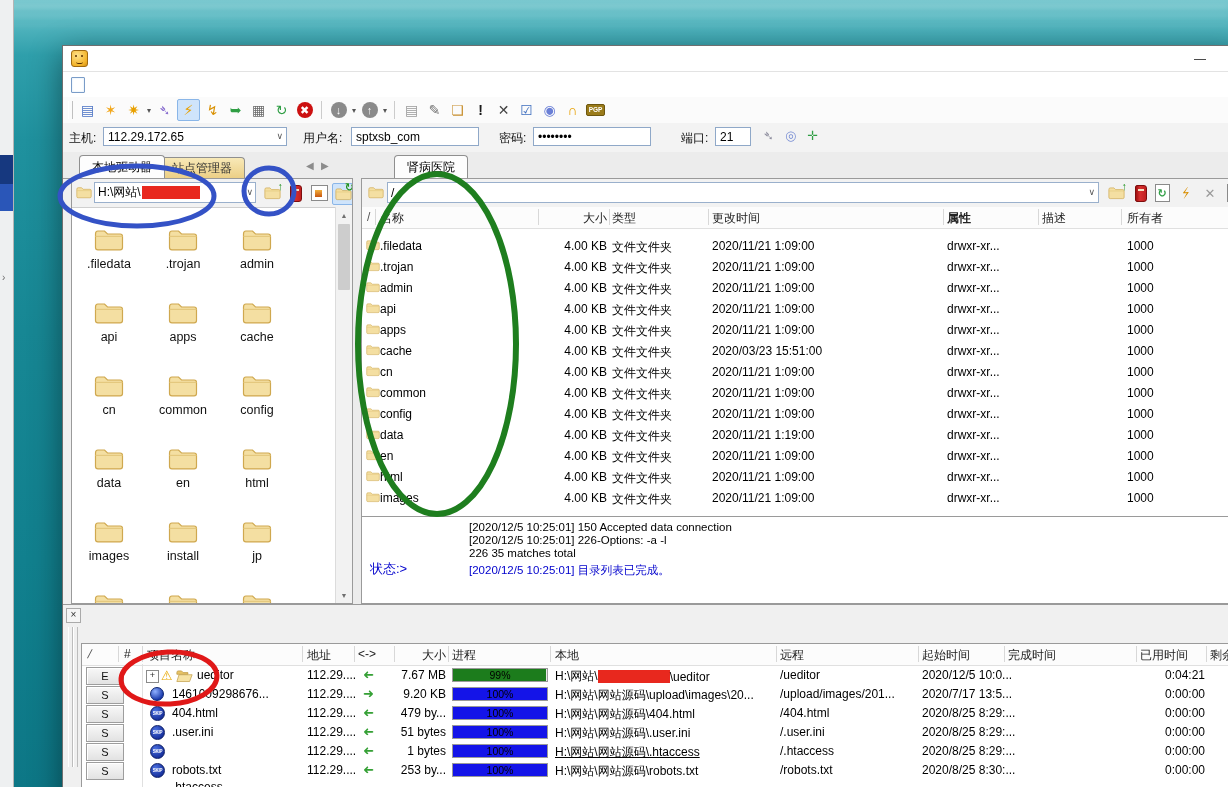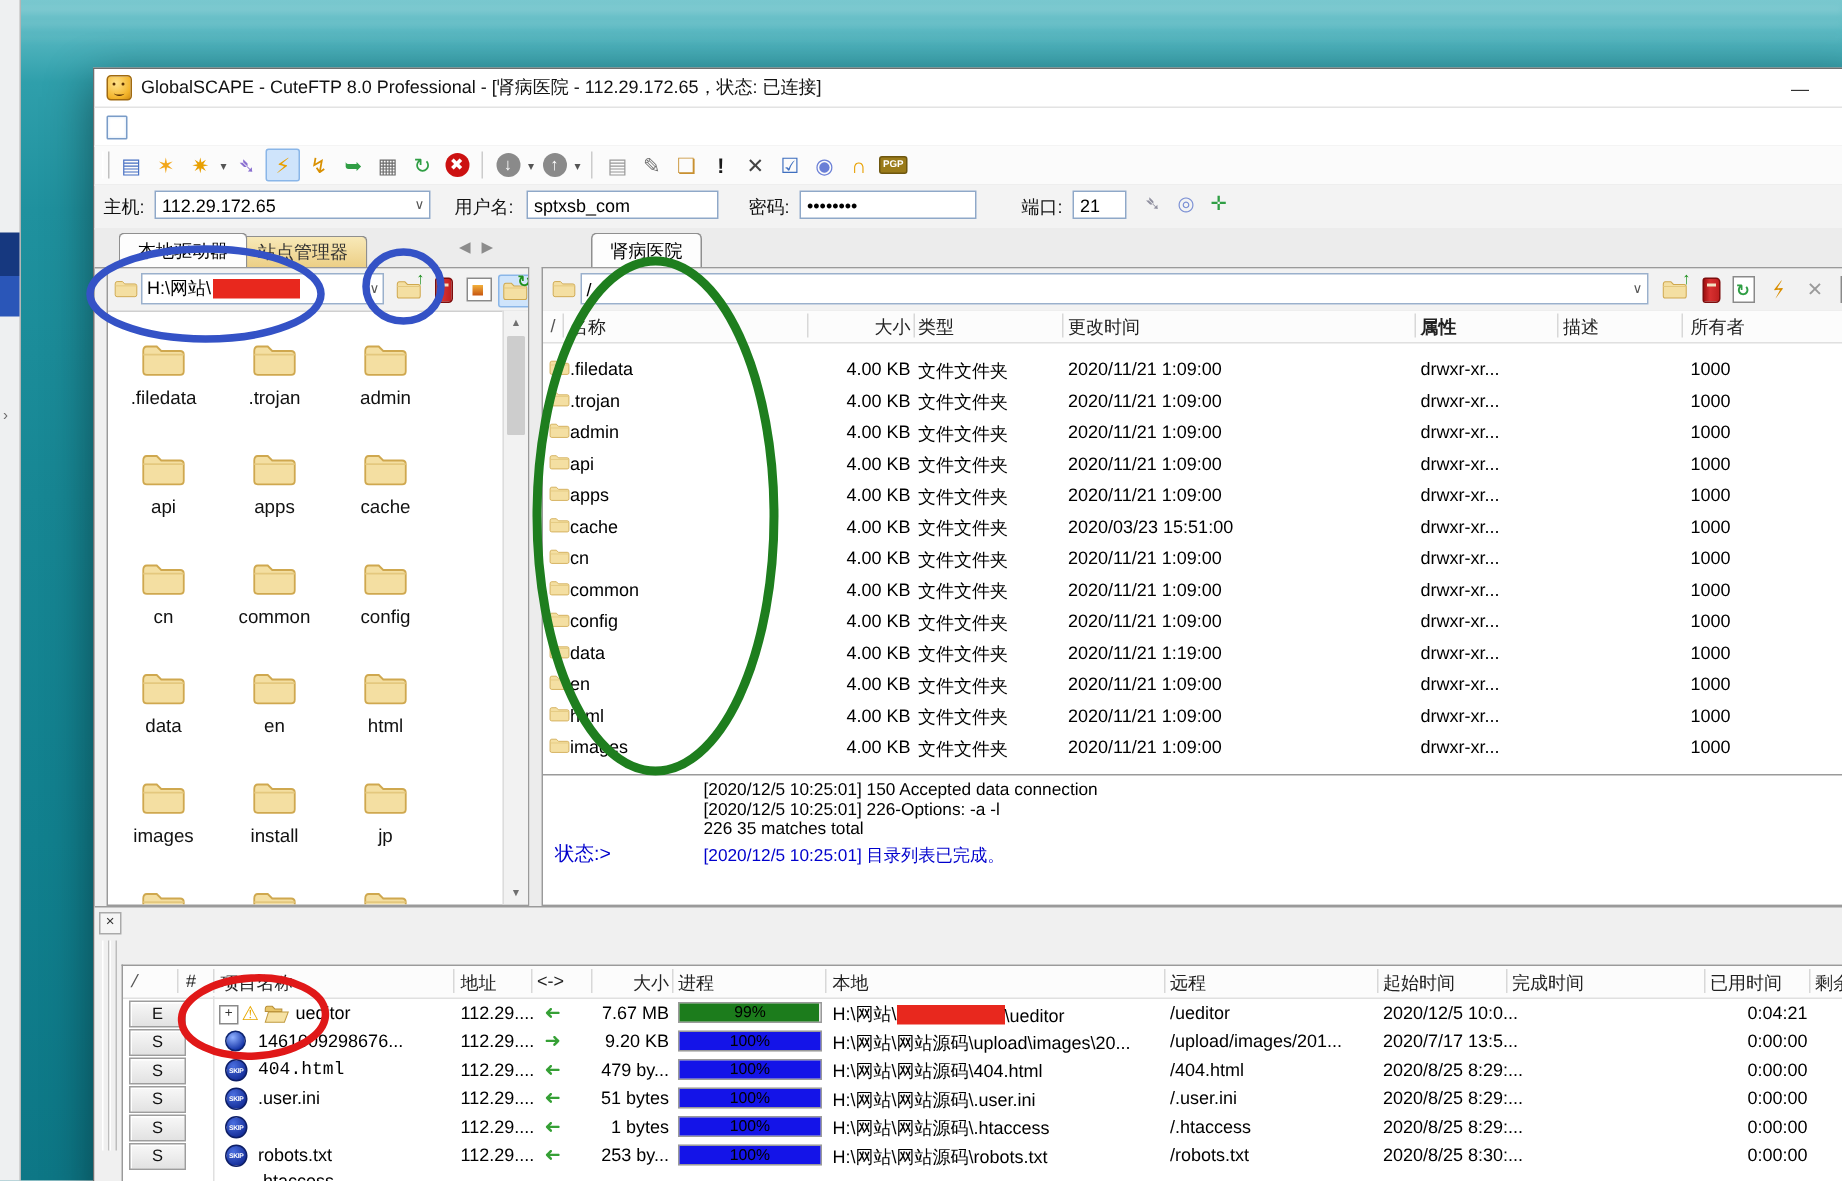--- a/index.html
+++ b/index.html
@@ -129,21 +129,20 @@
     <div class="bg-navy"></div>
     <div class="bg-blue"></div>
     <div class="bg-arrow">›</div>
   </div>
 </div>
 
 <div id="win">
 
   <div id="titlebar">
     <div id="appicon"></div>
-    <span id="title-text">GlobalSCAPE - CuteFTP 8.0 Professional - [肾病医院 - 112.29.172.65，状态: 已连接]</span>
     <div class="caption-btn" style="right:26px;">—</div>
     <div class="caption-btn" style="right:-12px;"></div>
   </div>
 
   <div id="menubar">
     <span class="menu-page-icon"></span>
   </div>
 
   <div id="toolbar">
     <span class="tb-grip"></span>
@@ -601,21 +600,21 @@
             </span>
             <span class="qcell" style="left: 698px;">/upload/images/201...</span>
             <span class="qcell" style="left: 840px;">2020/7/17 13:5...</span>
             <span class="qcell" style="left: 926px;"></span>
             <span class="qcell" style="left: 1058px; width: 65px; text-align: right;">0:00:00</span>
             <span class="qcell" style="left: 1128px;"></span>
           </div>
           <div class="qrow" style="top: 60px;">
             <div class="qbtn" style="left: 4px; top: 1px;">S</div>
             <span class="skipico" style="position: absolute; left: 68px; top: 2px;">SKIP</span>
-            <span class="qcell" style="left: 90px; font-family: Liberation Mono, monospace;">404.html</span>
+            <span class="qcell" style="left: 90px;">404.html</span>
             <span class="qcell" style="left: 225px;">112.29....</span>
             <span class="qcell" style="left: 281px; top: 1px;"><span class="dir-arrow dir-left">➜</span></span>
             <span class="qcell" style="left: 298px; width: 66px; text-align: right;">479 by...</span>
             <div class="pbar" style="left: 370px;">
               <div class="pfill" style="width: 100%; background: rgb(20, 20, 232);"></div>
               <div class="plabel">100%</div>
             </div>
             <span class="qcell" style="left: 473px; display: flex; align-items: center;">
               <span>H:\网站\网站源码\404.html</span>
             </span>
@@ -649,21 +648,21 @@
             <div class="qbtn" style="left: 4px; top: 1px;">S</div>
             <span class="skipico" style="position: absolute; left: 68px; top: 2px;">SKIP</span>
             <span class="qcell" style="left: 90px; margin-top: 36px;">.htaccess</span>
             <span class="qcell" style="left: 225px;">112.29....</span>
             <span class="qcell" style="left: 281px; top: 1px;"><span class="dir-arrow dir-left">➜</span></span>
             <span class="qcell" style="left: 298px; width: 66px; text-align: right;">1 bytes</span>
             <div class="pbar" style="left: 370px;">
               <div class="pfill" style="width: 100%; background: rgb(20, 20, 232);"></div>
               <div class="plabel">100%</div>
             </div>
-            <span class="qcell" style="left: 473px; display: flex; align-items: flex-end;">
+            <span class="qcell" style="left: 473px; display: flex; align-items: flex-end; text-decoration: underline;">
               <span>H:\网站\网站源码\.htaccess</span>
             </span>
             <span class="qcell" style="left: 698px; text-align: center;">/.htaccess</span>
             <span class="qcell" style="left: 840px;">2020/8/25 8:29:...</span>
             <span class="qcell" style="left: 926px;"></span>
             <span class="qcell" style="left: 1058px; width: 65px; text-align: right;">0:00:00</span>
             <span class="qcell" style="left: 1128px;"></span>
           </div>
           <div class="qrow" style="top: 117px;">
             <div class="qbtn" style="left: 4px; top: 1px;">S</div>

